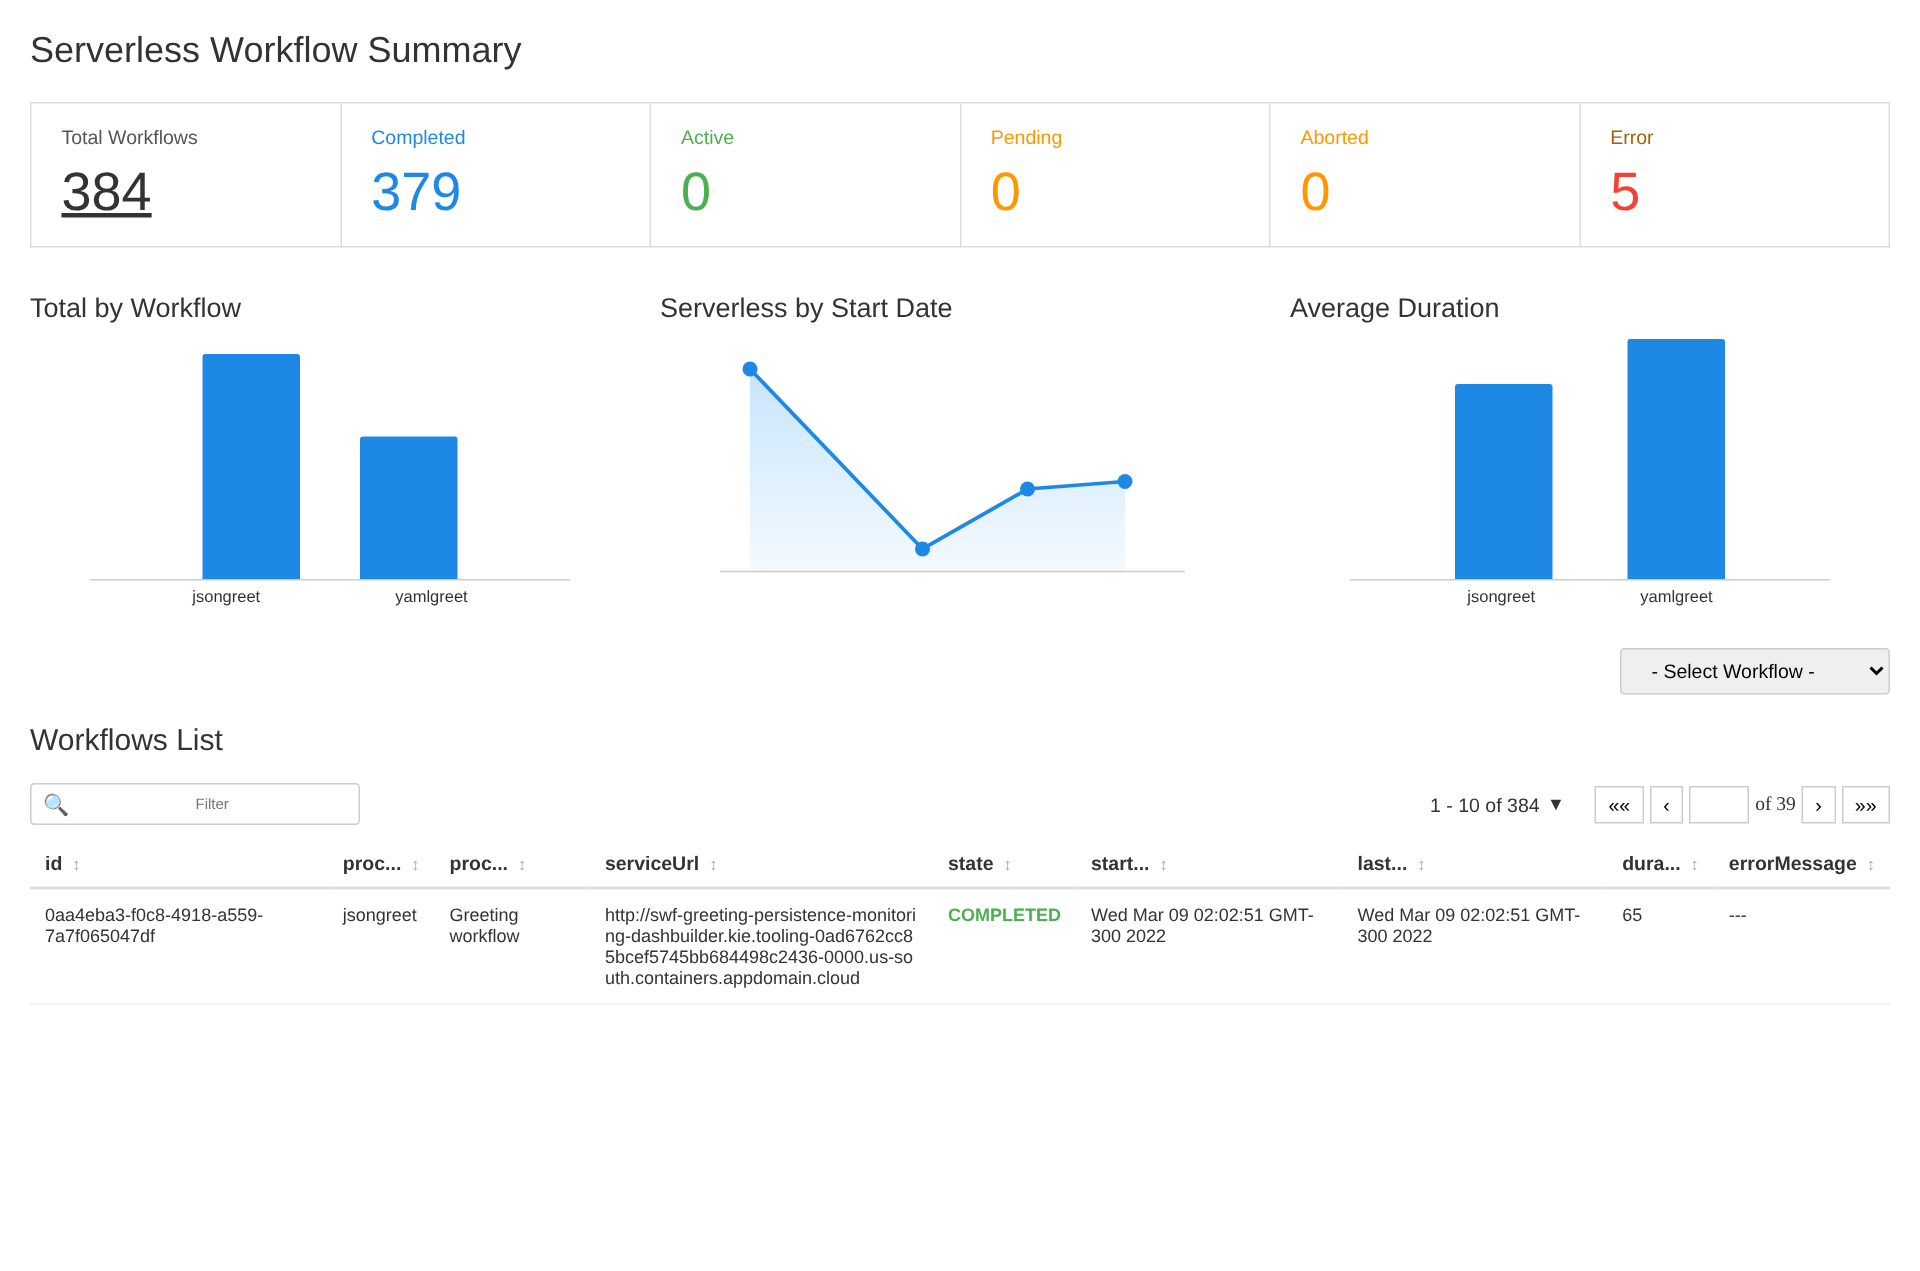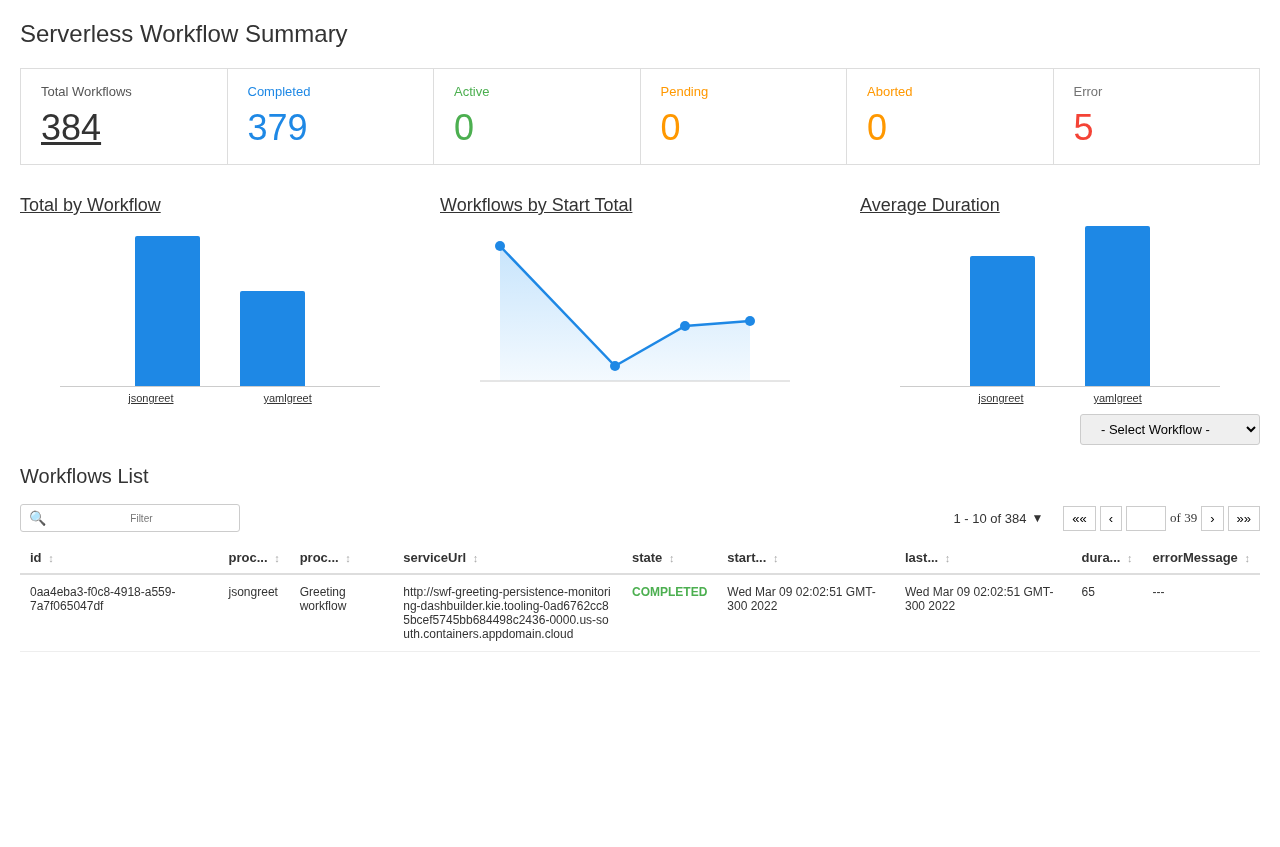--- a/index.html
+++ b/index.html
@@ -16,21 +16,21 @@
     .card-value { font-size: 36px; font-weight: 300; }
     .card-value.blue { color: #1e88e5; }
     .card-value.green { color: #4caf50; }
     .card-value.orange { color: #ff9800; }
     .card-value.amber { color: #ff9800; }
     .card-value.red { color: #f44336; }
     .card-label.blue { color: #1e88e5; }
     .card-label.green { color: #4caf50; }
     .card-label.orange { color: #ff9800; }
     .card-label.amber { color: #ff9800; }
-    .card-label.red { color: #737373; }
+    .card-label.red { color: #a16207; }
     .card-value.default { color: #333; text-decoration: underline; }
     .bar-group { display: flex; flex-direction: column; align-items: center; gap: 5px; }
     .bar { background: #1e88e5; width: 60px; border-radius: 2px 2px 0 0; }
     select { padding: 6px 16px; font-size: 13px; border: 1px solid #ccc; border-radius: 3px; min-width: 180px; }
 
     
     .list-section { margin-top: 10px; }
     .list-title { font-size: 20px; font-weight: 400; margin-bottom: 16px; }
 
     
@@ -47,21 +47,21 @@
 
     
     table { width: 100%; border-collapse: collapse; font-size: 13px; }
     thead tr { border-bottom: 2px solid #ddd; }
     th { padding: 8px 10px; text-align: left; font-weight: 600; color: #333; white-space: nowrap; }
     th .sort-icon { color: #aaa; margin-left: 3px; font-size: 11px; }
     tbody tr { border-bottom: 1px solid #eee; }
     td { padding: 10px 10px; vertical-align: top; color: #333; font-size: 12px; }
     .state-completed { color: #4caf50; font-weight: 600; }
 
-    .charts-row { display: flex; gap: 0; width: 100%; margin-bottom: 10px; text-decoration: underline; }
+    .charts-row { display: flex; gap: 0; width: 100%; margin-bottom: 28px; }
     .chart-col { flex: 1; padding-right: 20px; }
     .chart-col:last-child { padding-right: 0; }
 
     .bottom-row { display: flex; justify-content: flex-end; margin-bottom: 20px; }
   </style>
 </head>
 <body>
 
 <h1>Serverless Workflow Summary</h1>
 
@@ -105,21 +105,21 @@
       </div>
     </div>
     <div style="border-top:1px solid #ccc; width:80%; margin:0 auto;"></div>
     <div style="display:flex; justify-content:center; gap:90px; margin-top:5px;">
       <span style="font-size:11px;">jsongreet</span>
       <span style="font-size:11px;">yamlgreet</span>
     </div>
   </div>
 
   <div class="chart-col">
-    <h2>Workflows by Start Total</h2>
+    <h2>Serverless by Start Date</h2>
     <div style="position:relative; height:170px;">
       <svg viewBox="0 0 370 160" width="370" height="160">
 
         <defs>
           <linearGradient id="areaGrad" x1="0" y1="0" x2="0" y2="1">
             <stop offset="0%" stop-color="#90caf9" stop-opacity="0.5"></stop>
             <stop offset="100%" stop-color="#90caf9" stop-opacity="0.1"></stop>
           </linearGradient>
         </defs>
         <polygon points="60,20 175,140 245,100 310,95 310,155 60,155" fill="url(#areaGrad)"></polygon>

